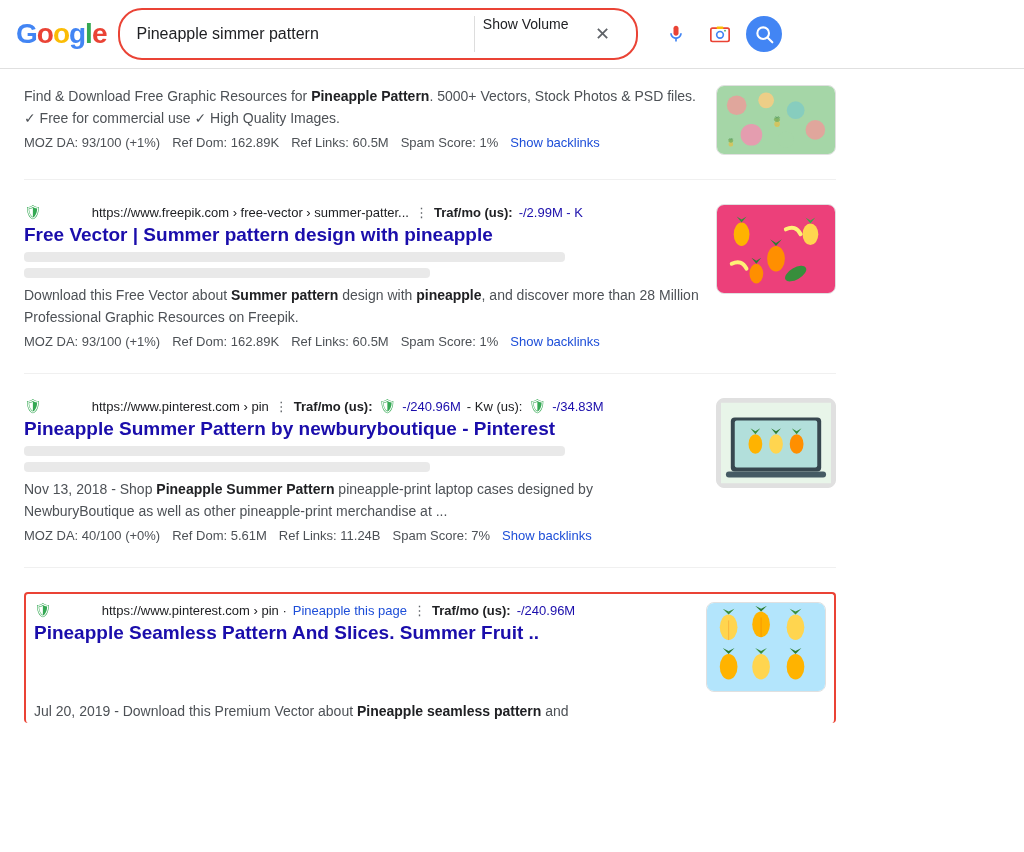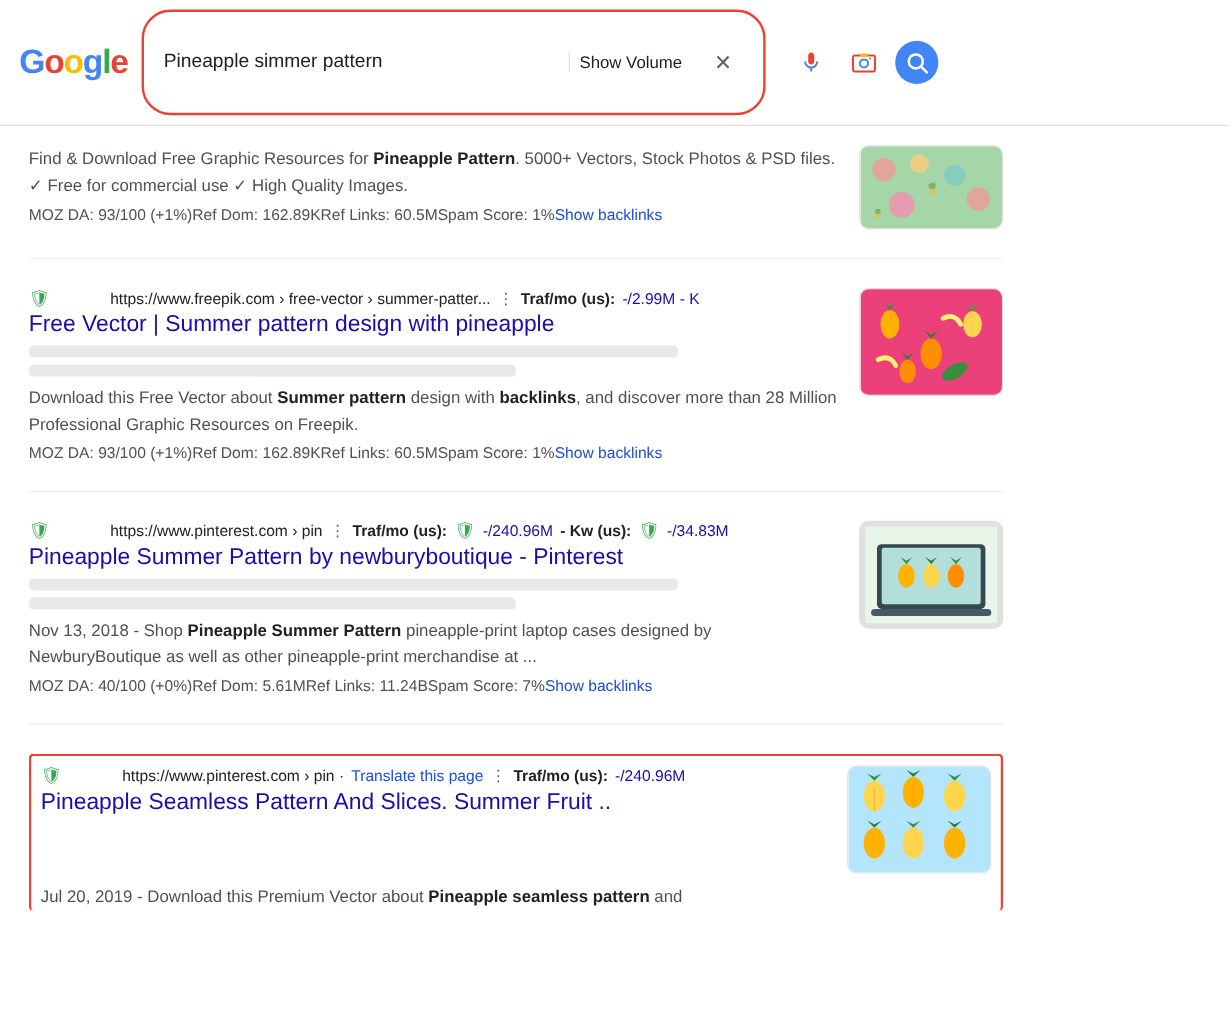--- a/index.html
+++ b/index.html
@@ -24,24 +24,23 @@
     }
     .logo-g { color: #4285F4; }
     .logo-o1 { color: #EA4335; }
     .logo-o2 { color: #FBBC05; }
     .logo-g2 { color: #4285F4; }
     .logo-l { color: #34A853; }
     .logo-e { color: #EA4335; }
 
     .search-bar-wrapper {
       display: flex;
-      align-items: center;
       border: 2px solid #EA4335;
       border-radius: 24px;
-      padding: 24px 16px;
+      padding: 6px 16px;
       flex: 1;
       max-width: 520px;
       gap: 8px;
     }
     .search-input {
       border: none;
       outline: none;
       font-size: 16px;
       flex: 1;
       color: #202124;
@@ -107,34 +106,36 @@
     .shield-icon { color: #34A853; font-size: 14px; }
     .dots-icon { color: #5f6368; }
 
     .result-title {
       font-size: 19px;
       color: #1a0dab;
       text-decoration: none;
       display: block;
       margin-bottom: 6px;
       cursor: pointer;
+      font-weight: bold;
     }
 
     .result-desc {
       font-size: 14px;
       color: #4d5156;
       line-height: 1.58;
       margin-bottom: 6px;
     }
     .result-desc strong { font-weight: bold; color: #202124; }
 
     .result-stats {
       font-size: 13px;
       color: #4d5156;
       display: flex;
+      gap: 12px;
       flex-wrap: wrap;
     }
     .show-backlinks { color: #1d4ed8; cursor: pointer; text-align: right; }
 
     .thumbnail {
       width: 120px;
       height: 90px;
       border-radius: 8px;
       flex-shrink: 0;
       overflow: hidden;
@@ -273,21 +274,21 @@
           <span class="shield-icon">🛡</span>
           <span class="result-url">https://www.freepik.com › free-vector › summer-patter...</span>
           <span class="dots-icon">⋮</span>
           <span style="font-weight:bold;">Traf/mo (us):</span>
           <span class="result-traf-value">-/2.99M - K</span>
         </div>
         <a class="result-title">Free Vector | Summer pattern design with pineapple</a>
         <div class="blur-line blur-line-medium"></div>
         <div class="blur-line blur-line-short"></div>
         <p class="result-desc">
-          Download this Free Vector about <strong>Summer pattern</strong> design with <strong>backlinks</strong>, and discover more than 28 Million Professional Graphic Resources on Freepik.
+          Download this Free Vector about <strong>Summer pattern</strong> design with <strong>pineapple</strong>, and discover more than 28 Million Professional Graphic Resources on Freepik.
         </p>
         <div class="result-stats">
           <span>MOZ DA: 93/100 (+1%)</span>
           <span>Ref Dom: 162.89K</span>
           <span>Ref Links: 60.5M</span>
           <span>Spam Score: 1%</span>
           <a class="show-backlinks">Show backlinks</a>
         </div>
       </div>
       <div class="thumbnail">
@@ -315,21 +316,21 @@
   <div class="result-item">
     <div class="result-row">
       <div class="result-content">
         <div class="result-meta-line">
           <span class="shield-icon">🛡</span>
           <span class="result-url">https://www.pinterest.com › pin</span>
           <span class="dots-icon">⋮</span>
           <span style="font-weight:bold;">Traf/mo (us):</span>
           <span class="shield-icon">🛡</span>
           <span class="result-traf-value">-/240.96M</span>
-          <span style="font-weight:bold;">- Kw (us):</span>
+          <span style="font-weight:normal;">- Kw (us):</span>
           <span class="shield-icon">🛡</span>
           <span class="result-traf-value">-/34.83M</span>
         </div>
         <a class="result-title">Pineapple Summer Pattern by newburyboutique - Pinterest</a>
         <div class="blur-line blur-line-medium"></div>
         <div class="blur-line blur-line-short"></div>
         <p class="result-desc">
           Nov 13, 2018 - Shop <strong>Pineapple Summer Pattern</strong> pineapple-print laptop cases designed by NewburyBoutique as well as other pineapple-print merchandise at ...
         </p>
         <div class="result-stats">
@@ -359,21 +360,21 @@
       </div>
     </div>
   </div>
 
   <div class="result-item result-highlighted">
     <div class="result-row">
       <div class="result-content">
         <div class="result-meta-line">
           <span class="shield-icon">🛡</span>
           <span class="result-url">https://www.pinterest.com › pin ·</span>
-          <a class="show-backlinks">Translate this page</a>
+          <a class="show-backlinks">Pineapple this page</a>
           <span class="dots-icon">⋮</span>
           <span style="font-weight:bold;">Traf/mo (us):</span>
           <span class="result-traf-value">-/240.96M</span>
         </div>
         <a class="result-title">Pineapple Seamless Pattern And Slices. Summer Fruit ..</a>
       </div>
       <div class="thumbnail">
         <svg width="120" height="90" viewBox="0 0 120 90">
           <rect width="120" height="90" fill="#b3e5fc"></rect>
 

